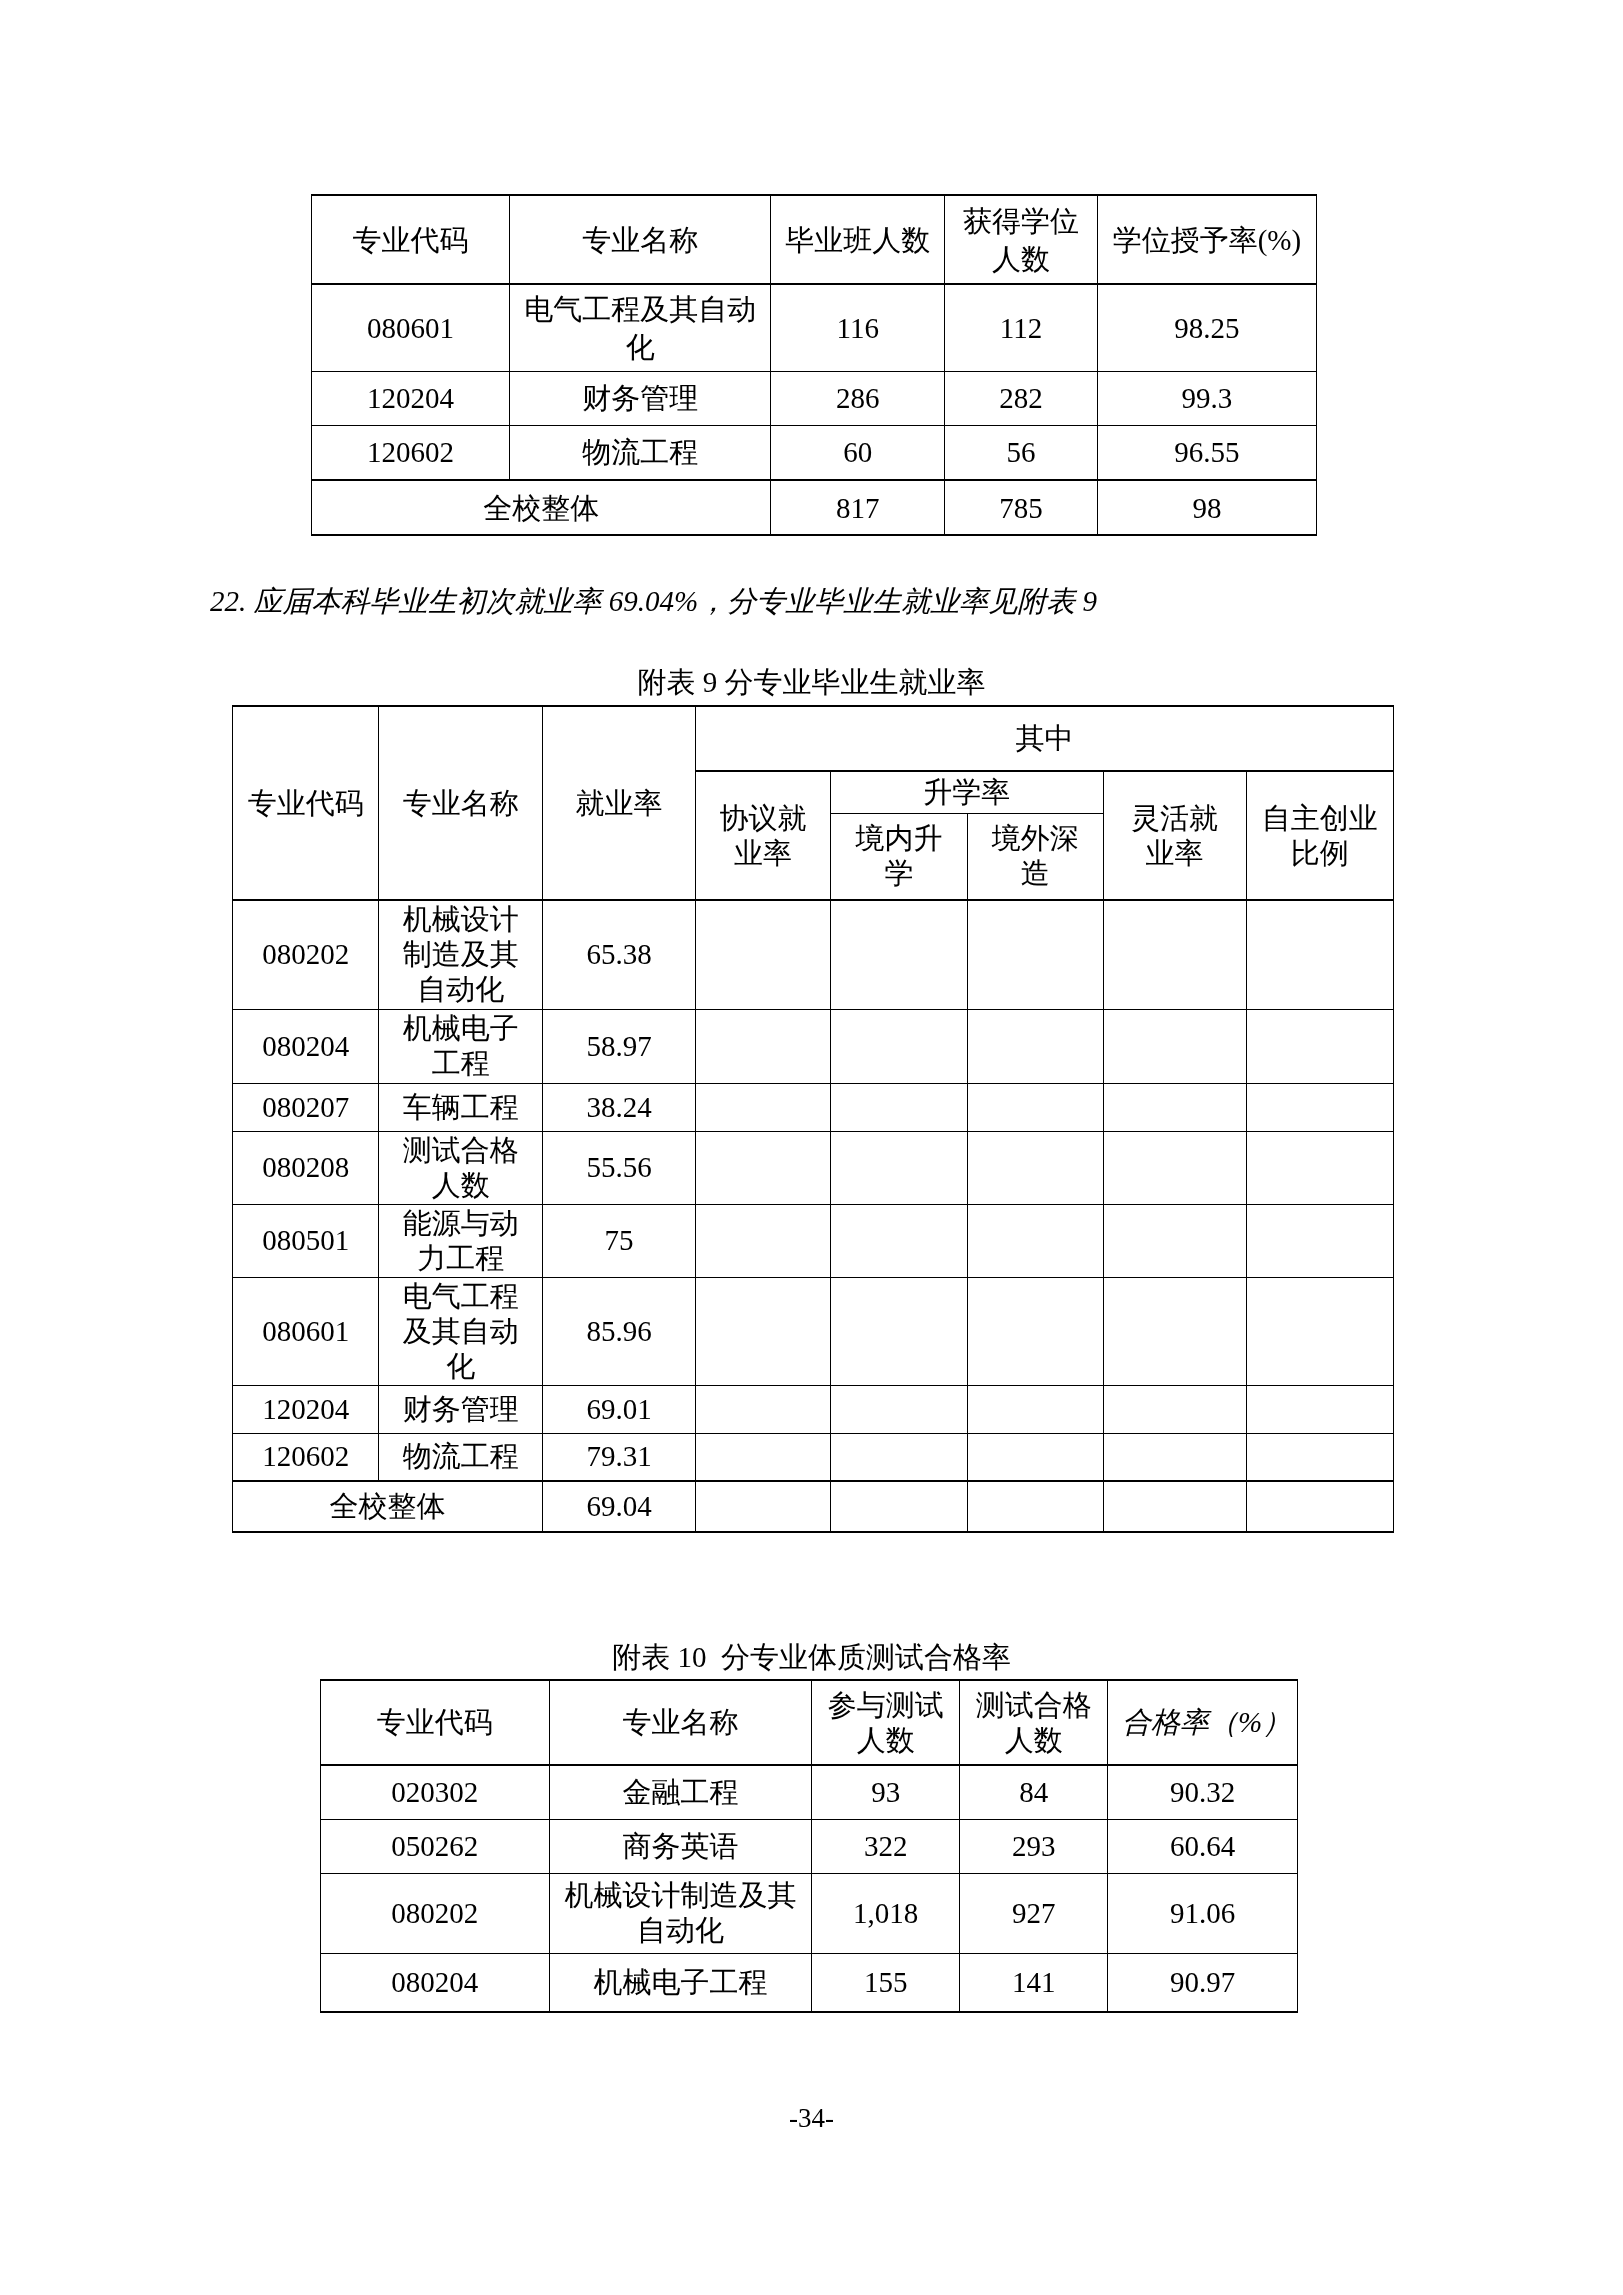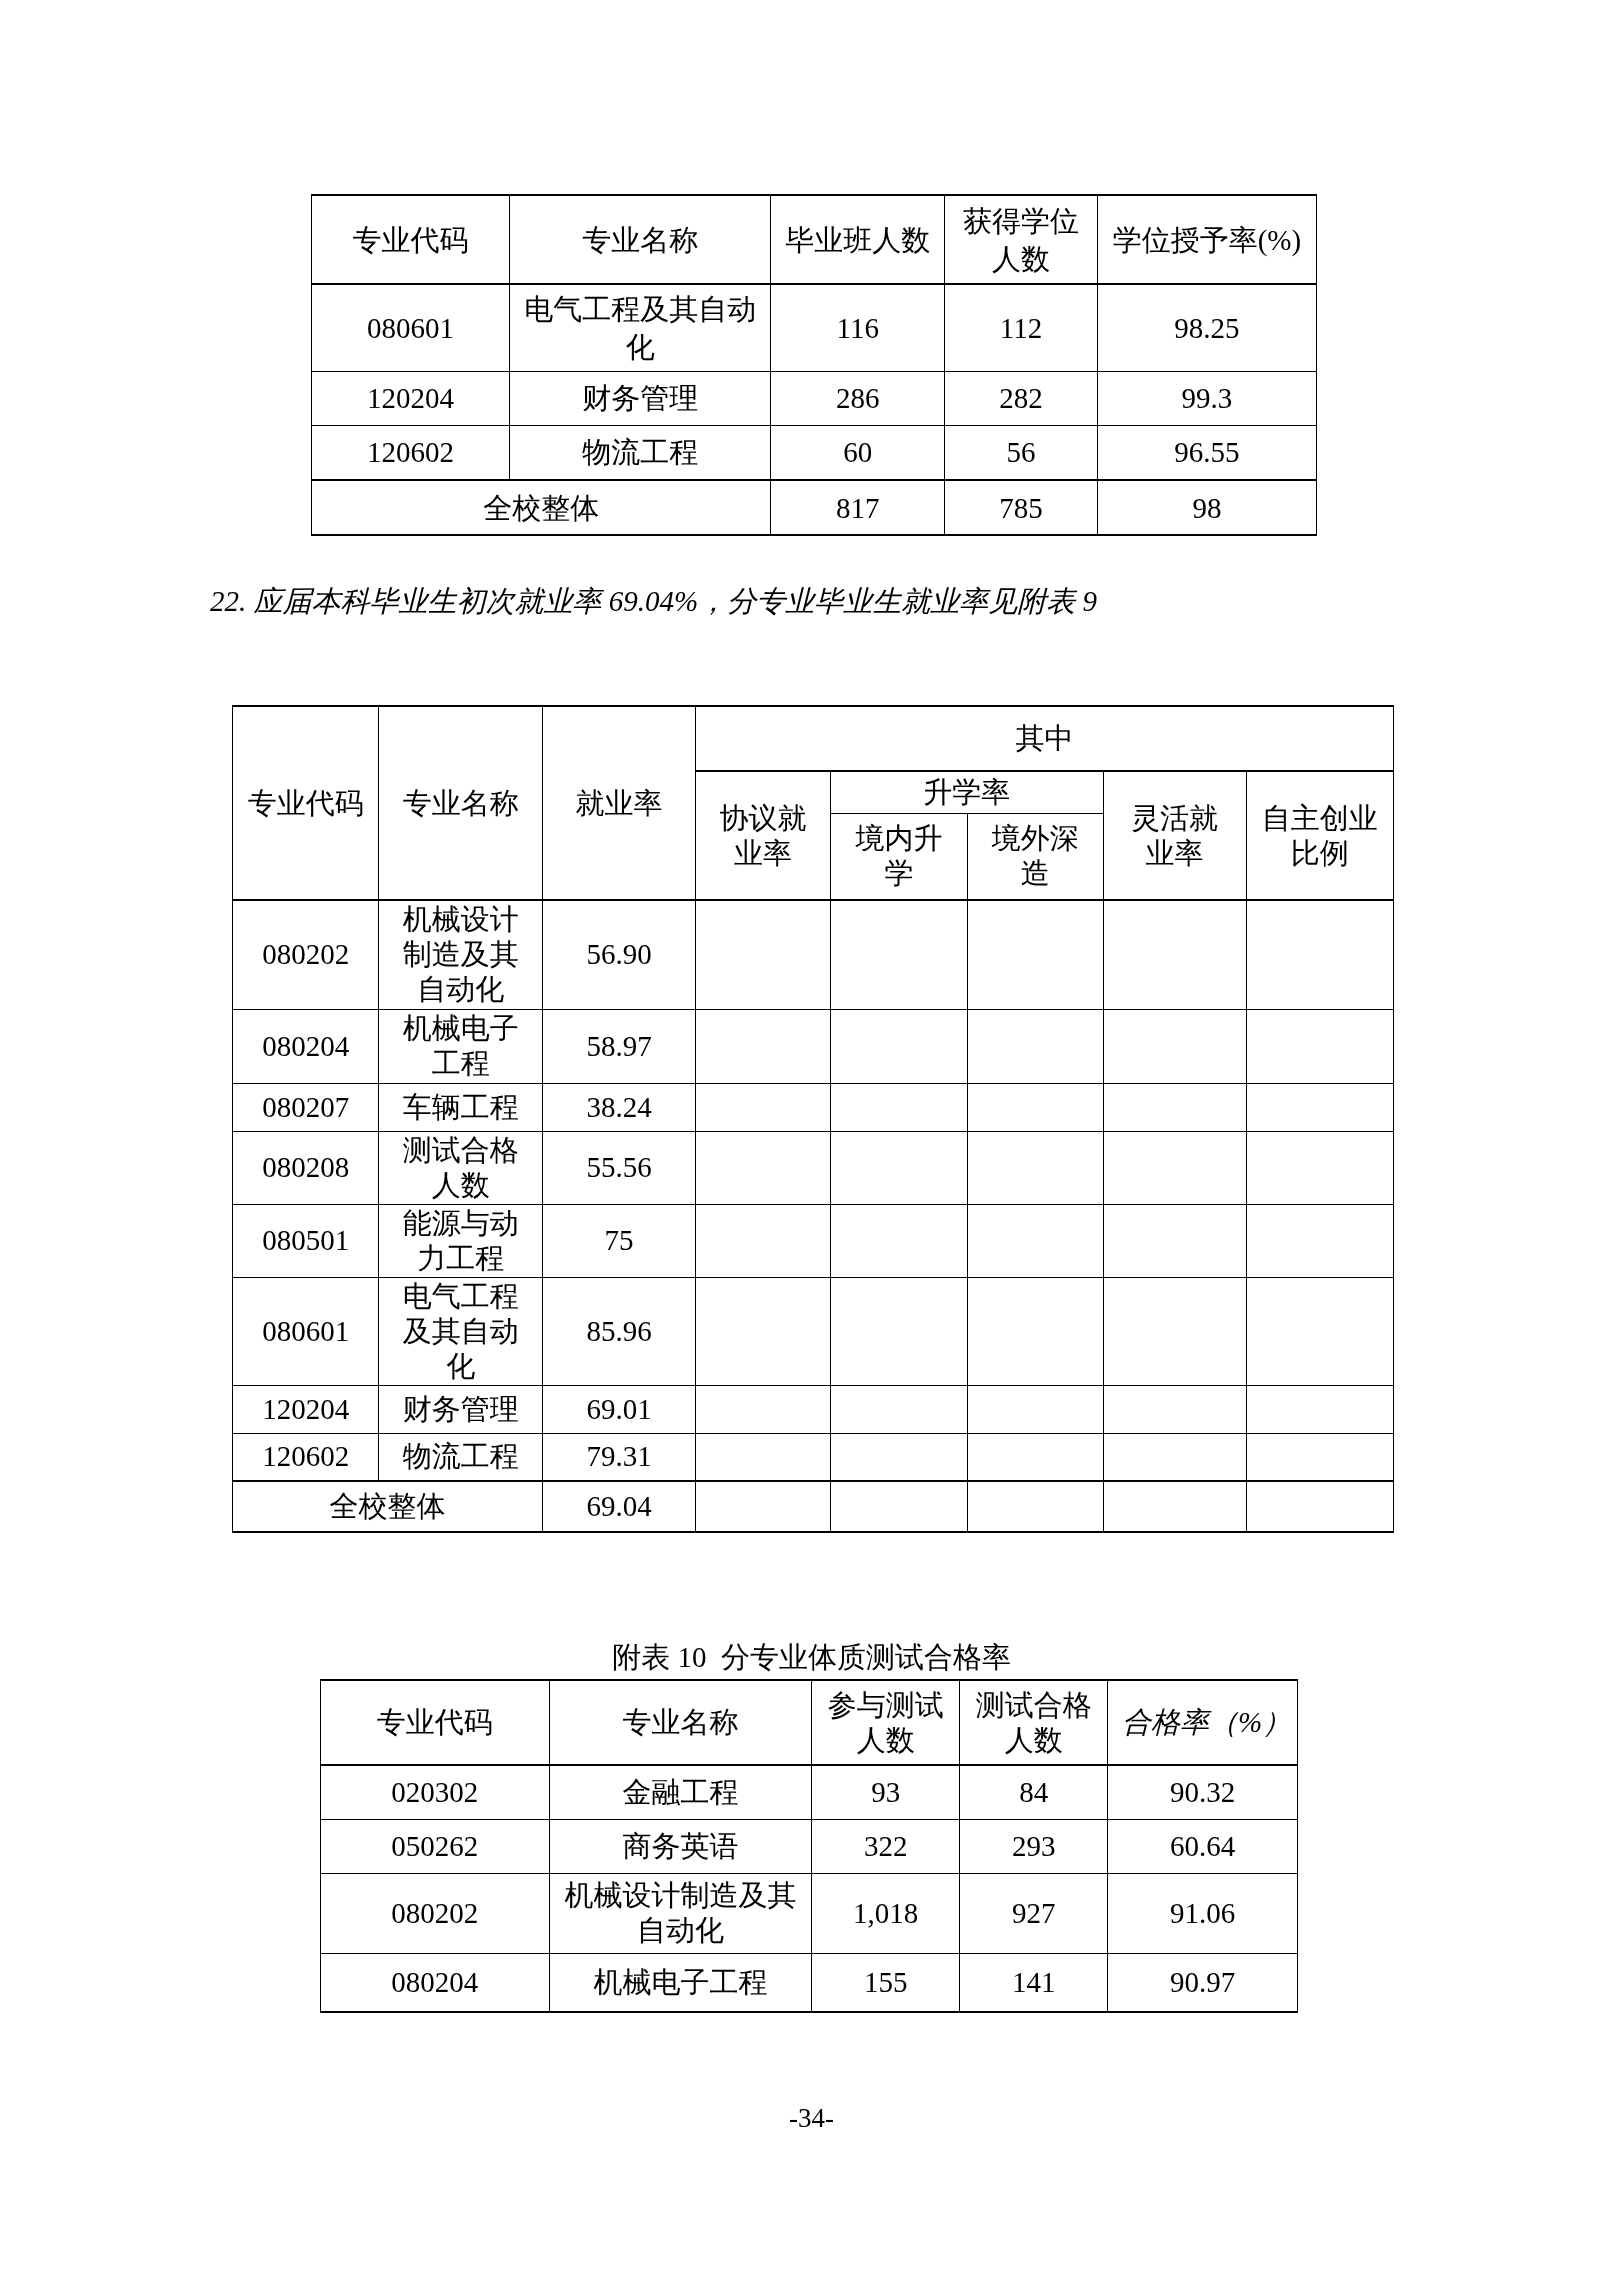--- a/index.html
+++ b/index.html
@@ -117,20 +117,21 @@
         <td colspan="2" class="bt4 bb4">全校整体</td>
         <td class="bt4 bb4">817</td>
         <td class="bt4 bb4">785</td>
         <td class="bt4 bb4">98</td>
       </tr>
     </tbody>
   </table>
 
   <p class="para" style="top:581px">22. 应届本科毕业生初次就业率 69.04%，分专业毕业生就业率见附表 9</p>
 
+  <p class="caption" style="top:665px">附表 9 分专业毕业生就业率</p>
 
   <table class="doc t9">
     <colgroup>
       <col style="width:12.6%">
         <col style="width:14.1%">
         <col style="width:13.2%">
       <col style="width:11.6%">
         <col style="width:11.8%">
         <col style="width:11.7%">
       <col style="width:12.3%">
@@ -151,21 +152,21 @@
       </tr>
       <tr style="height:87px">
         <th>境内升学</th>
         <th>境外深造</th>
       </tr>
     </thead>
     <tbody>
       <tr style="height:109px">
         <td class="bt4">080202</td>
         <td class="bt4">机械设计制造及其自动化</td>
-        <td class="bt4">56.90</td>
+        <td class="bt4">65.38</td>
         <td class="bt4"></td>
         <td class="bt4"></td>
         <td class="bt4"></td>
         <td class="bt4"></td>
         <td class="bt4"></td>
       </tr>
       <tr style="height:74px">
         <td>080204</td>
         <td>机械电子工程</td>
         <td>58.97</td>

